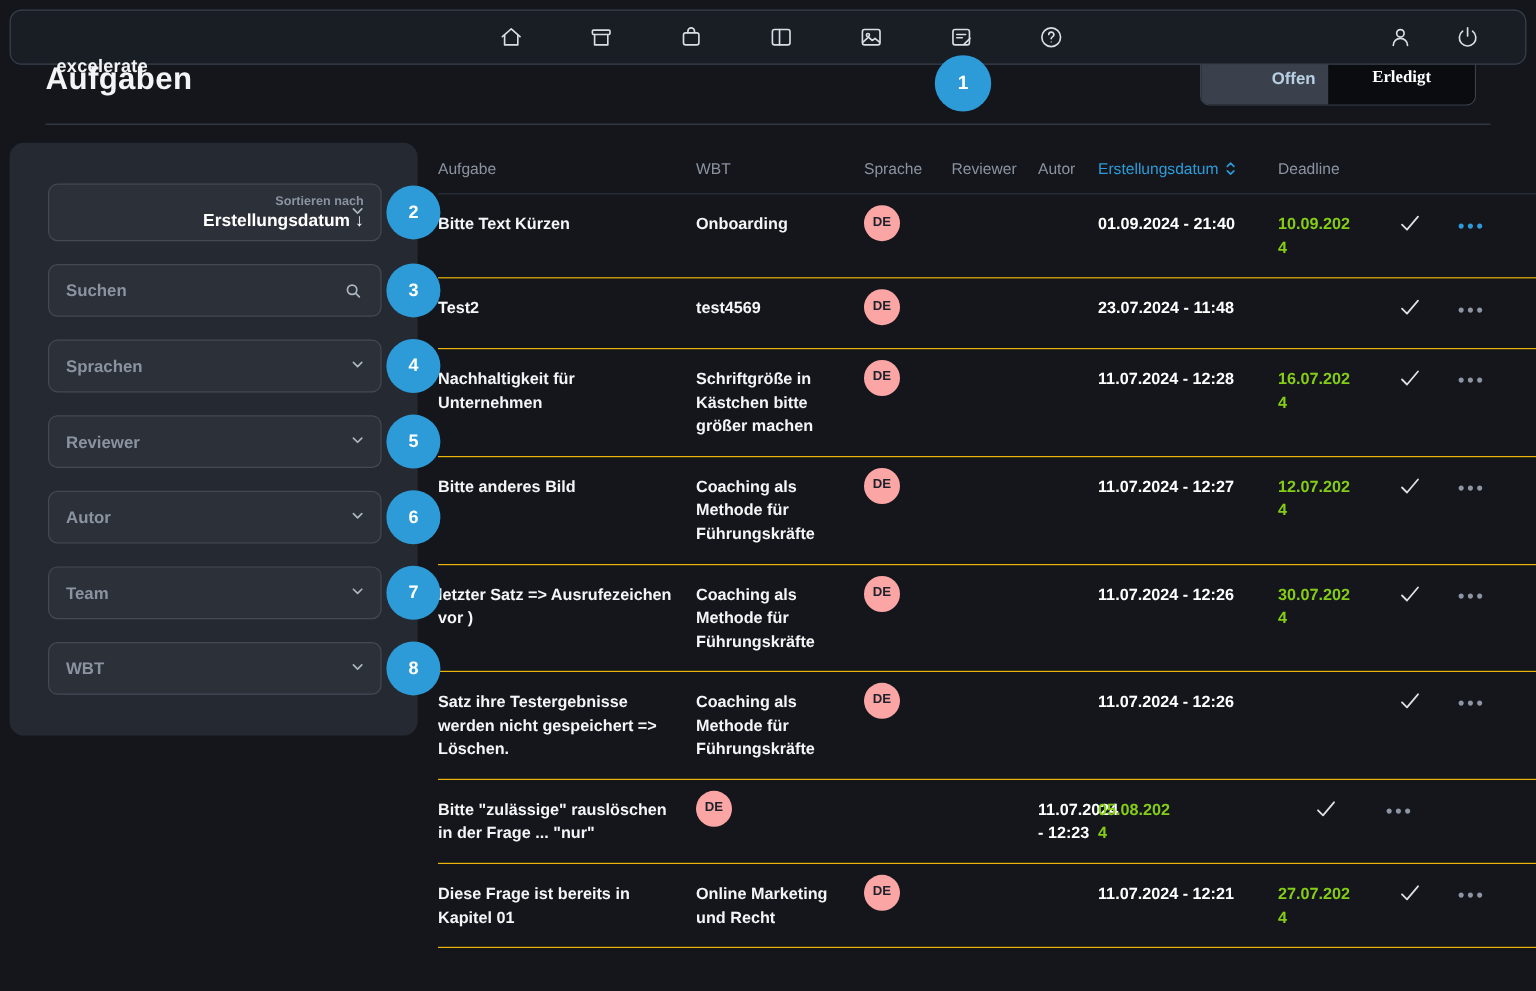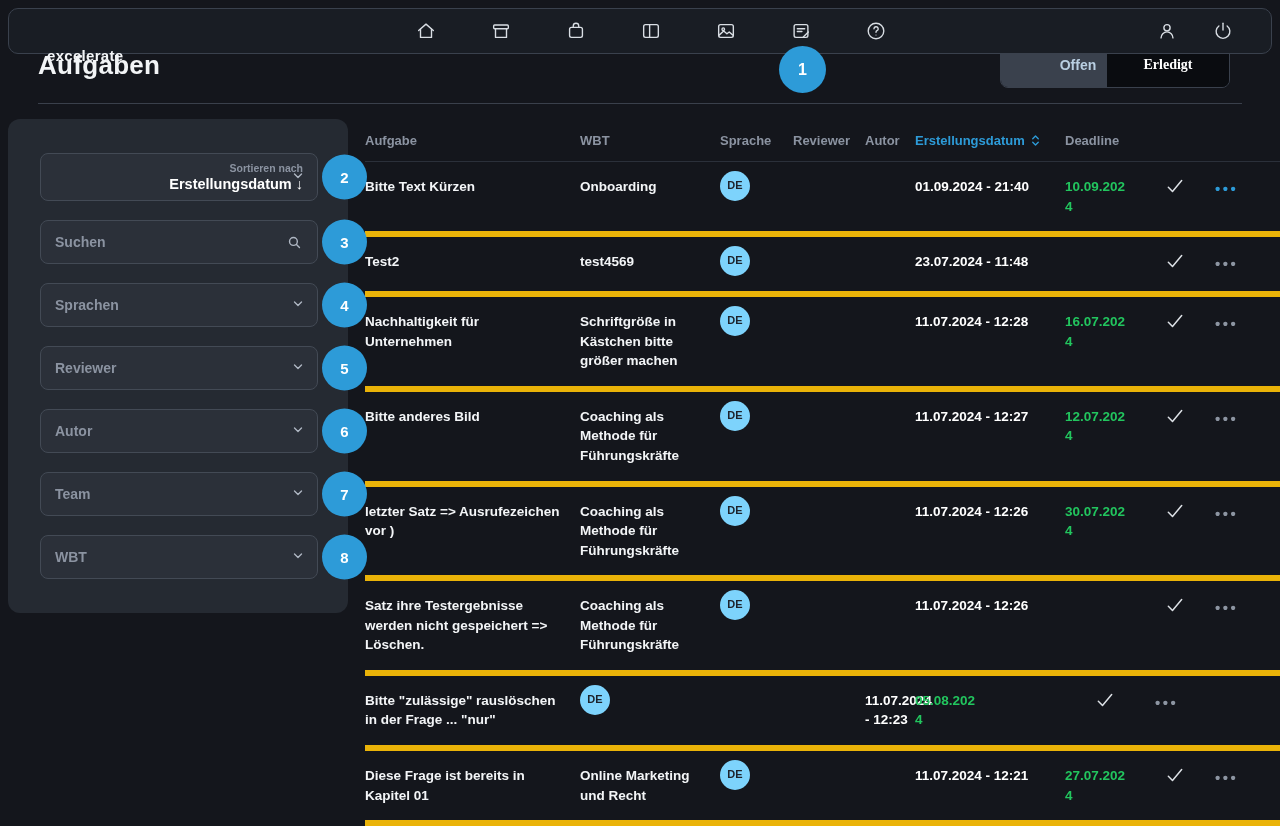--- a/index.html
+++ b/index.html
@@ -80,33 +80,33 @@
   }
 
   
   .table-area{ flex:1; margin-left:17px; }
   .thead,.trow{
     display:grid;
     grid-template-columns:215px 140px 73px 72px 50px 150px 80px 60px auto;
     align-items:start;
   }
   .thead{ padding:14px 0 13px; border-bottom:1px solid #2b303a; }
-  .th{ color:#8b93a1; font-size:13px; font-weight:bold; }
+  .th{ color:#8b93a1; font-size:13px; font-weight:normal; }
   .th.accent{ color:var(--accent); display:flex; align-items:center; gap:5px; cursor:pointer; }
   .trow{
-    padding:15px 0; min-height:59px; border-bottom:6px solid #eab308;
+    padding:15px 0; min-height:59px; border-bottom:1px solid #eab308;
     font-size:13.5px; font-weight:bold; line-height:1.45; color:#f3f5f7; cursor:pointer;
   }
   .c-aufgabe{ padding-right:18px; }
   .c-wbt{ padding-right:14px; }
-  .c-deadline{ max-width:66px; word-break:break-all; color:#22c55e; }
+  .c-deadline{ max-width:66px; word-break:break-all; color:#84cc16; }
   .c-date{ color:#ffffff; }
   .lang{
     width:30px; height:30px; border-radius:50%;
-    background:#7dd3fc; color:#1d222a;
+    background:#fca5a5; color:#1d222a;
     display:flex; align-items:center; justify-content:center;
     font-size:11px; font-weight:bold; margin-top:-6px;
   }
   .c-check{ justify-self:center; }
   .check-btn{ display:block; margin-top:-1px; }
   .c-menu{ padding-left:10px; }
   .dots{ color:#8d95a2; font-size:15px; letter-spacing:2.5px; font-weight:bold; line-height:1; margin-top:4px; }
   .dots::before{ content:"•••"; }
   .dots.accent{ color:var(--accent); }
 </style>

